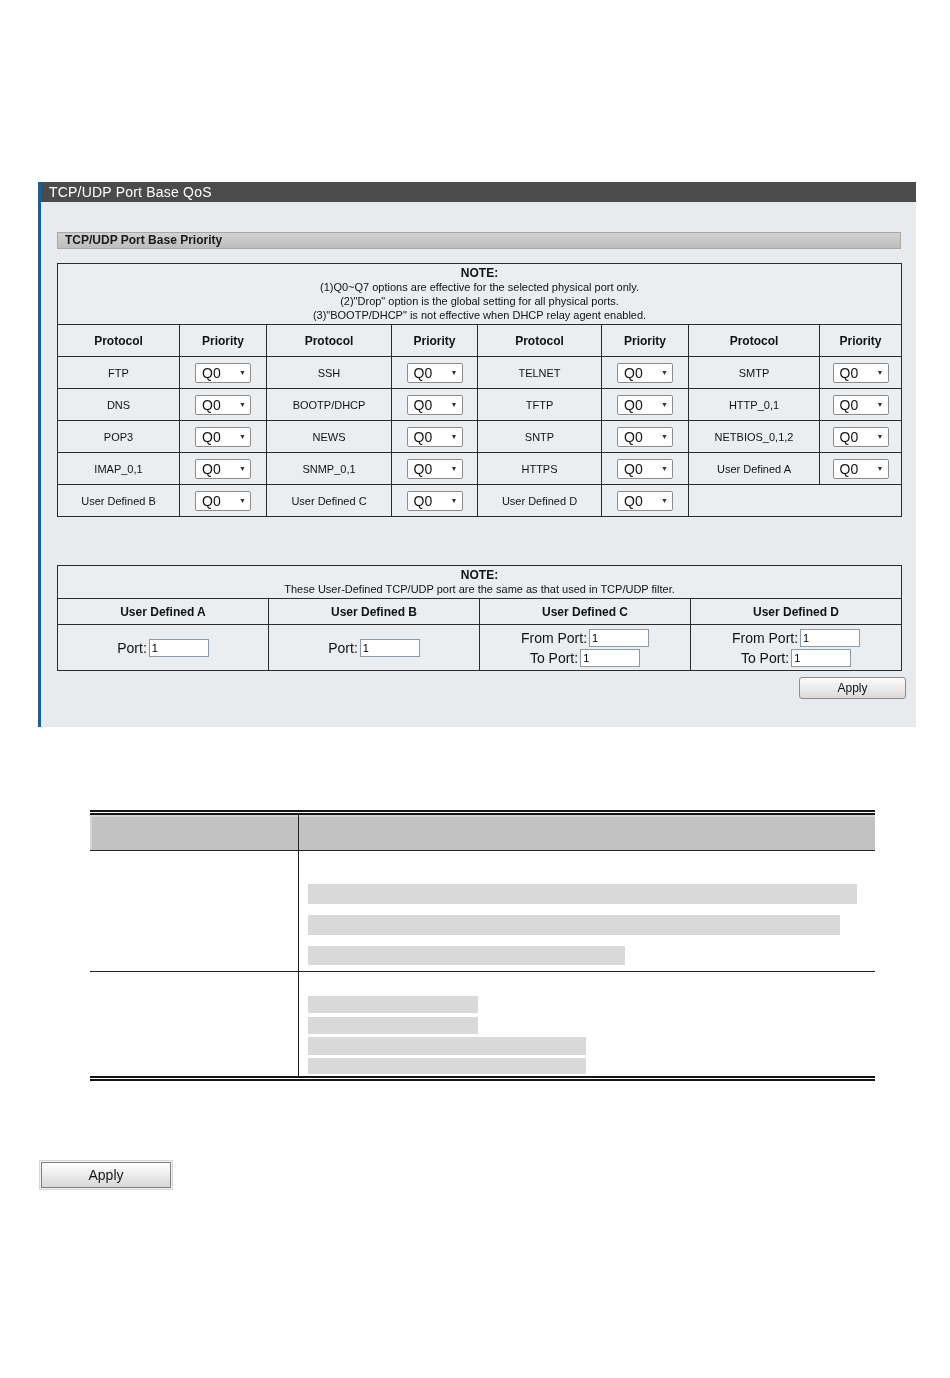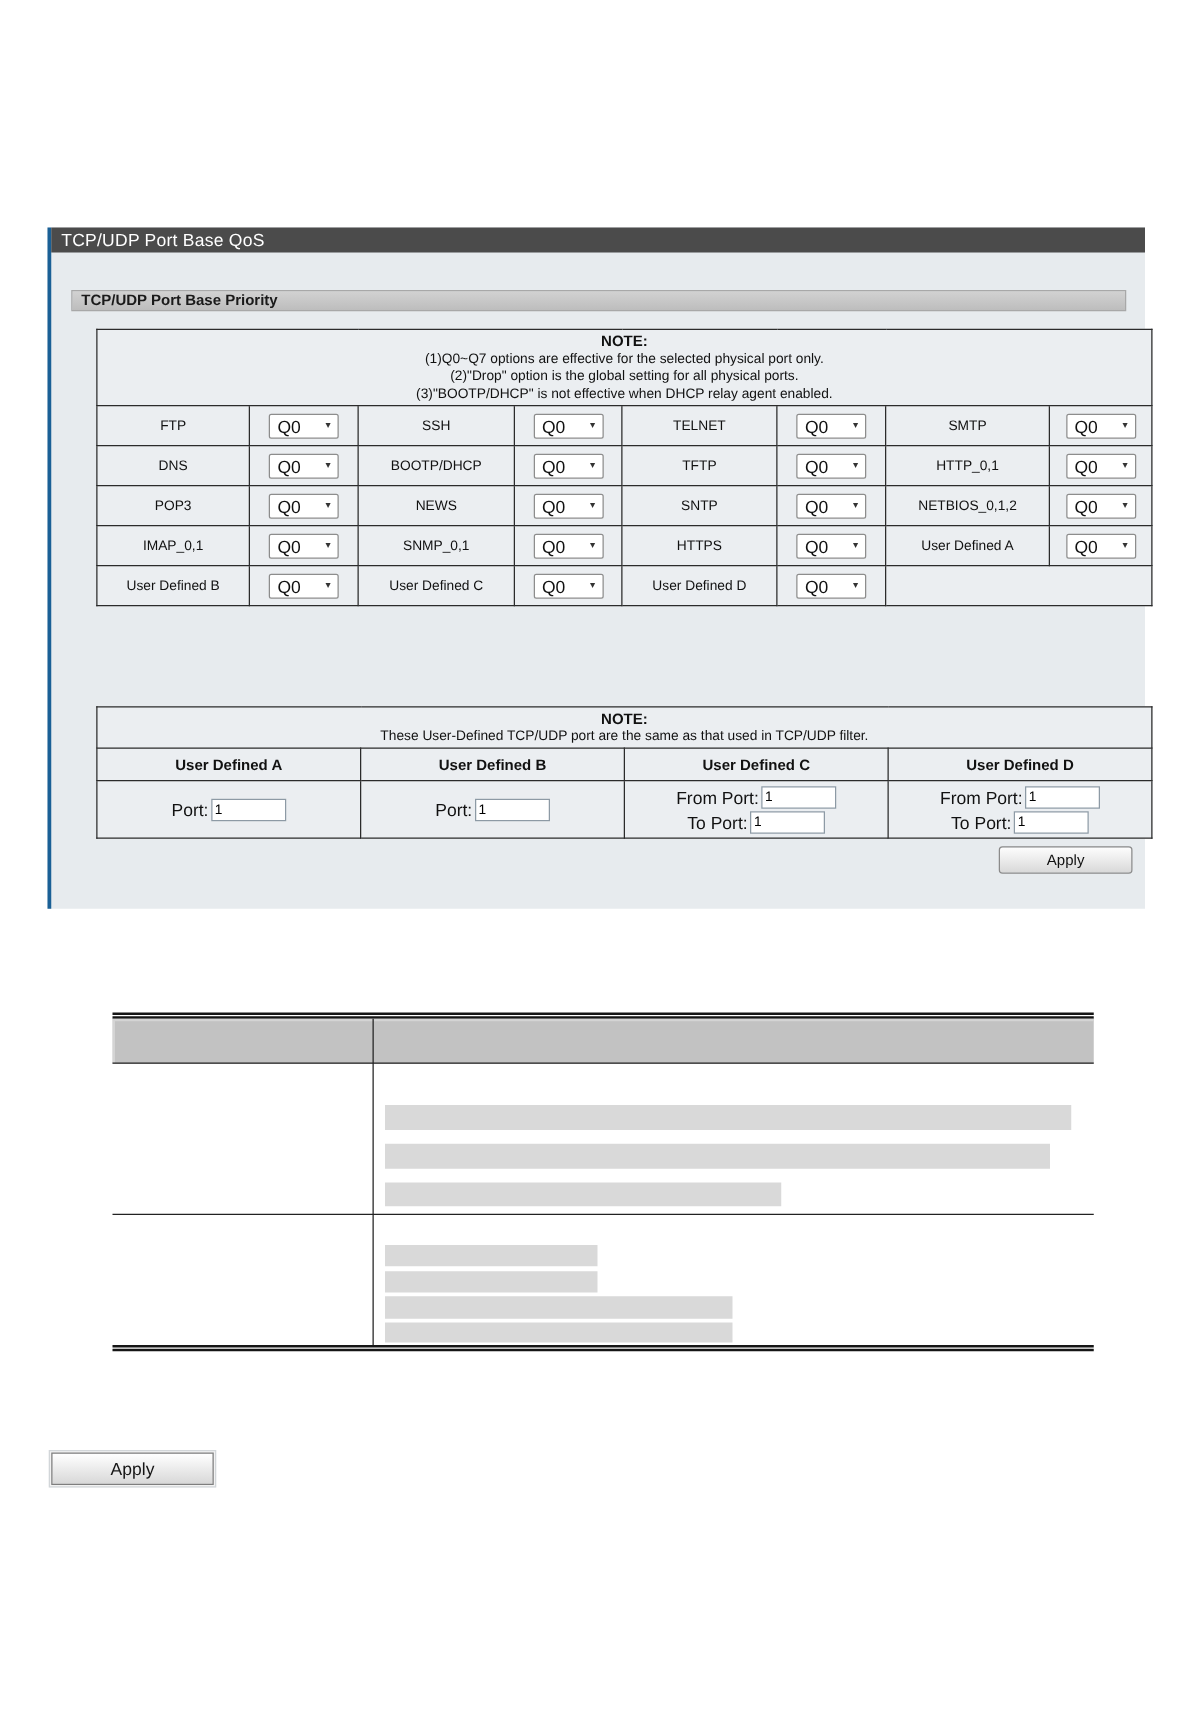--- a/index.html
+++ b/index.html
@@ -13,21 +13,21 @@
              background:#4b4b4b; color:#ffffff; font-size:14px; line-height:20px;
              padding-left:8px; box-sizing:border-box; letter-spacing:0.2px;}
   .secbar {position:absolute; left:16px; width:844px; height:17px;
            background:linear-gradient(#d2d2d2,#bdbdbd);
            border:1px solid #a8a8a8; box-sizing:border-box;
            font-size:12px; font-weight:bold; color:#1a1a1a; line-height:15px; padding-left:7px;}
   #secbar1 {top:50px;}
   #secbar2 {top:354px;}
 
   table {border-collapse:collapse; table-layout:fixed;}
-  .ptable, .udtable {position:absolute; left:16px; width:844px; background:#ecEFf2; background:#ebeef1;margin-left:20px;}
+  .ptable, .udtable {position:absolute; left:16px; width:844px; background:#ecEFf2; background:#ebeef1;}
   .ptable {top:81px;}
   .udtable {top:383px;}
   .ptable td, .ptable th, .udtable td, .udtable th {border:1px solid #2b2b2b; text-align:center; font-size:11px; color:#111; padding:0;}
   .note-cell {height:60px; vertical-align:middle;}
   .note-title {font-weight:bold; font-size:12px;}
   .note-line {font-size:11px; line-height:14px;}
   .ptable th {height:26px; font-size:12px; font-weight:bold;}
   .ptable tbody tr {height:32px;}
   .udtable th {height:25px; font-size:12px; font-weight:bold;}
   .udtable .ud-note {height:32px;}
@@ -91,20 +91,30 @@
       </colgroup>
       <tbody>
           <tr>
         <td class="note-cell" colspan="8">
           <div class="note-title">NOTE:</div>
           <div class="note-line">(1)Q0~Q7 options are effective for the selected physical port only.</div>
           <div class="note-line">(2)"Drop" option is the global setting for all physical ports.</div>
           <div class="note-line">(3)"BOOTP/DHCP" is not effective when DHCP relay agent enabled.</div>
         </td>
       </tr>
+      <tr id="ptable-head">
+            <th>Protocol</th>
+            <th>Priority</th>
+            <th>Protocol</th>
+            <th>Priority</th>
+            <th>Protocol</th>
+            <th>Priority</th>
+            <th>Protocol</th>
+            <th>Priority</th>
+          </tr>
       </tbody>
         <tbody id="ptable-body">
           <tr>
             <td>FTP</td>
             <td><div class="qsel">
                 <span class="qval">Q0</span>
                 <span class="qarrow">▼</span>
               </div></td>
             <td>SSH</td>
             <td><div class="qsel">

